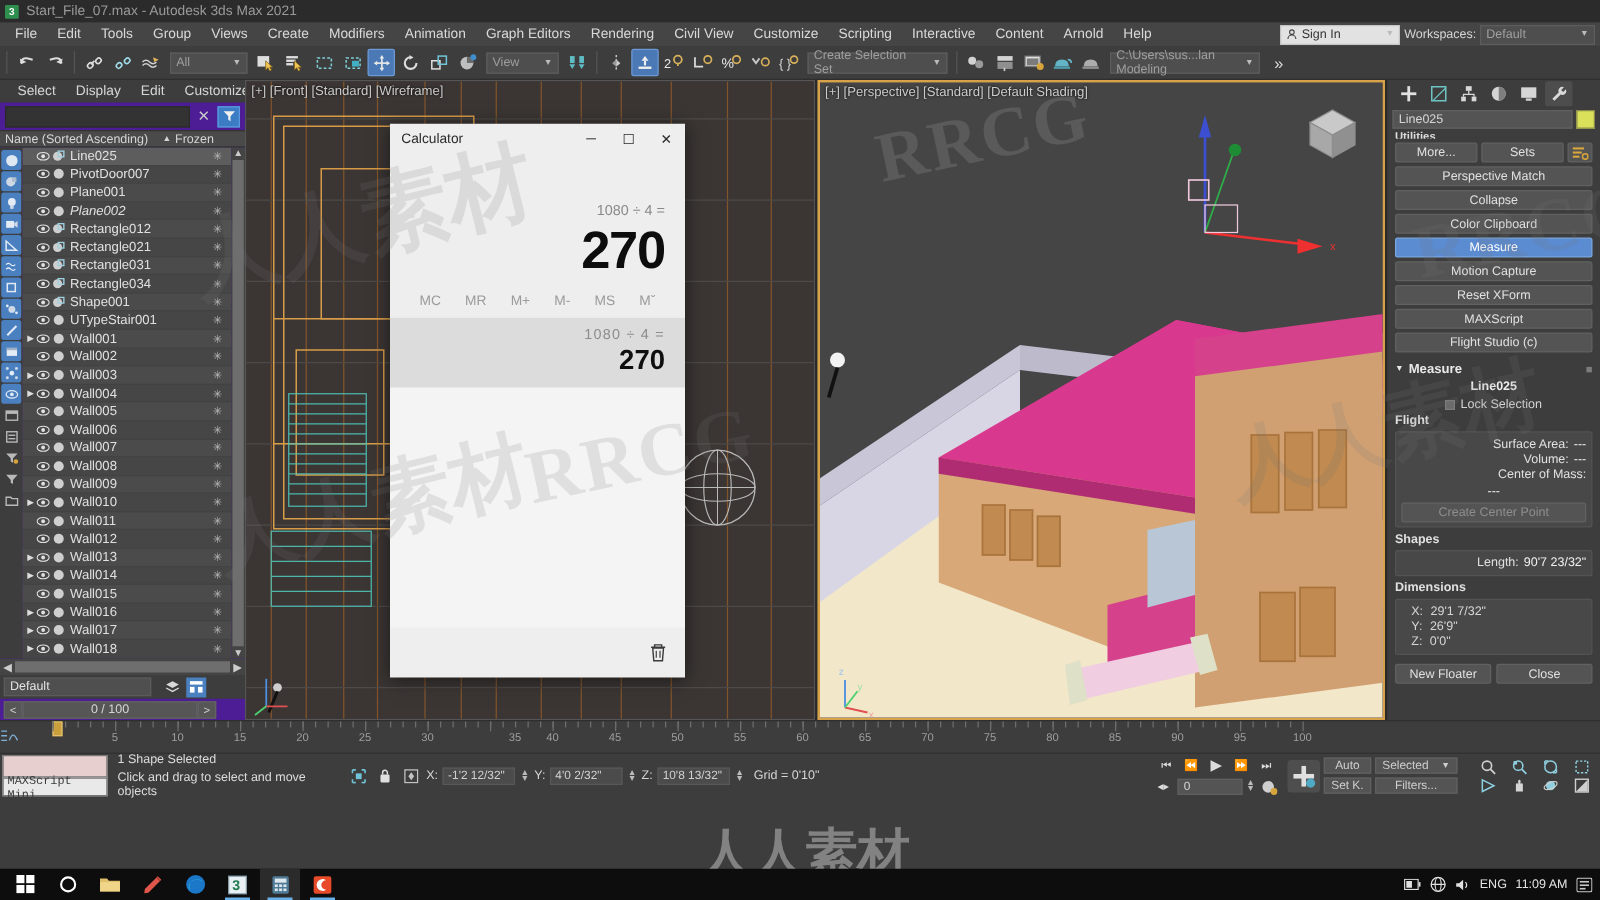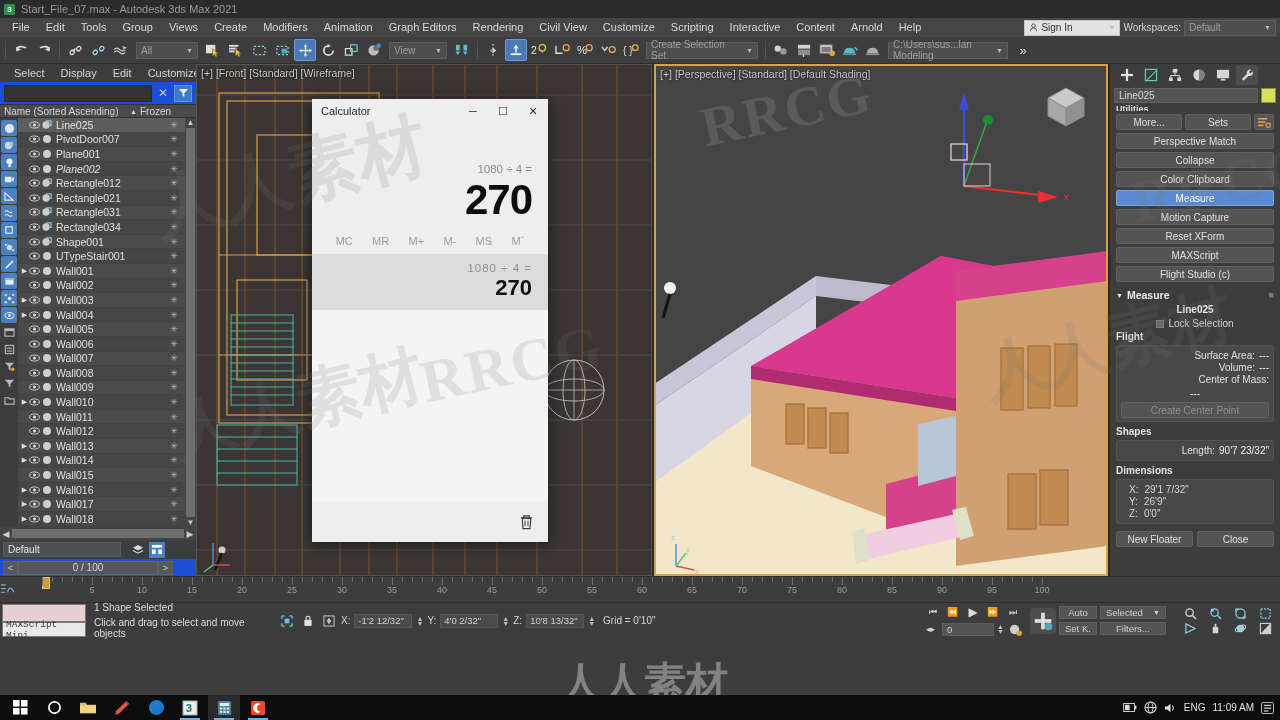--- a/index.html
+++ b/index.html
@@ -23,21 +23,21 @@
   .tbtn{width:22px;height:22px;display:flex;align-items:center;justify-content:center;
      border-radius:2px;position:relative;cursor:default;}
   .tbtn.act{background:#4a79b5;border:1px solid #6d9ad6;}
   .tsep{width:1px;height:18px;background:#555;margin:0 3px;}
   .tcombo{height:17px;background:#4e4e4e;border:1px solid #5d5d5d;color:#9f9f9f;
      font-size:10px;display:flex;align-items:center;padding:0 4px;justify-content:space-between;}
   .tcombo .car{font-size:7px;color:#bbb;margin-left:6px;}
   
   #body{display:flex;height:512px;}
   
-  #leftcol{width:196px;background:#1d4ed8;display:flex;flex-direction:column;}
+  #leftcol{width:196px;background:#4c1d95;display:flex;flex-direction:column;}
   #se-menu{height:18px;display:flex;align-items:center;gap:0;padding-left:6px;background:#3d3d3d;}
   #se-menu span{padding:0 8px;font-size:11px;color:#d6d6d6;}
   #se-search{height:22px;display:flex;align-items:center;padding:2px 4px;gap:4px;}
   #se-search .fld{flex:1;height:17px;background:#333;border:1px solid #2a2a2a;}
   #se-search .xi{width:14px;text-align:center;color:#c9c9c9;font-size:12px;}
   #se-search .fi{width:18px;height:17px;background:#3c7cc4;display:flex;align-items:center;
      justify-content:center;border:1px solid #5c9ae0;}
   #se-hdr{height:14px;background:#4a4a4a;display:flex;align-items:center;
      font-size:10px;padding-left:4px;border-top:1px solid #333;border-bottom:1px solid #333;}
   #se-hdr .c1{flex:1;}
@@ -1355,21 +1355,21 @@
       <div class="tick" style="left: 352px; height: 5px;"></div>
       <div class="tick" style="left: 362px; height: 5px;"></div>
       <div class="tick" style="left: 322px; height: 8px;"></div>
       <div class="tnum" style="left: 322px;">30</div>
       <div class="tick" style="left: 372px; height: 5px;"></div>
       <div class="tick" style="left: 382px; height: 5px;"></div>
       <div class="tick" style="left: 392px; height: 5px;"></div>
       <div class="tick" style="left: 402px; height: 5px;"></div>
       <div class="tick" style="left: 412px; height: 5px;"></div>
       <div class="tick" style="left: 372px; height: 8px;"></div>
-      <div class="tnum" style="left: 372px;">35</div>
+      <div class="tnum" style="left: 392px;">35</div>
       <div class="tick" style="left: 422px; height: 5px;"></div>
       <div class="tick" style="left: 432px; height: 5px;"></div>
       <div class="tick" style="left: 442px; height: 5px;"></div>
       <div class="tick" style="left: 452px; height: 5px;"></div>
       <div class="tick" style="left: 462px; height: 5px;"></div>
       <div class="tick" style="left: 422px; height: 8px;"></div>
       <div class="tnum" style="left: 422px;">40</div>
       <div class="tick" style="left: 472px; height: 5px;"></div>
       <div class="tick" style="left: 482px; height: 5px;"></div>
       <div class="tick" style="left: 492px; height: 5px;"></div>

